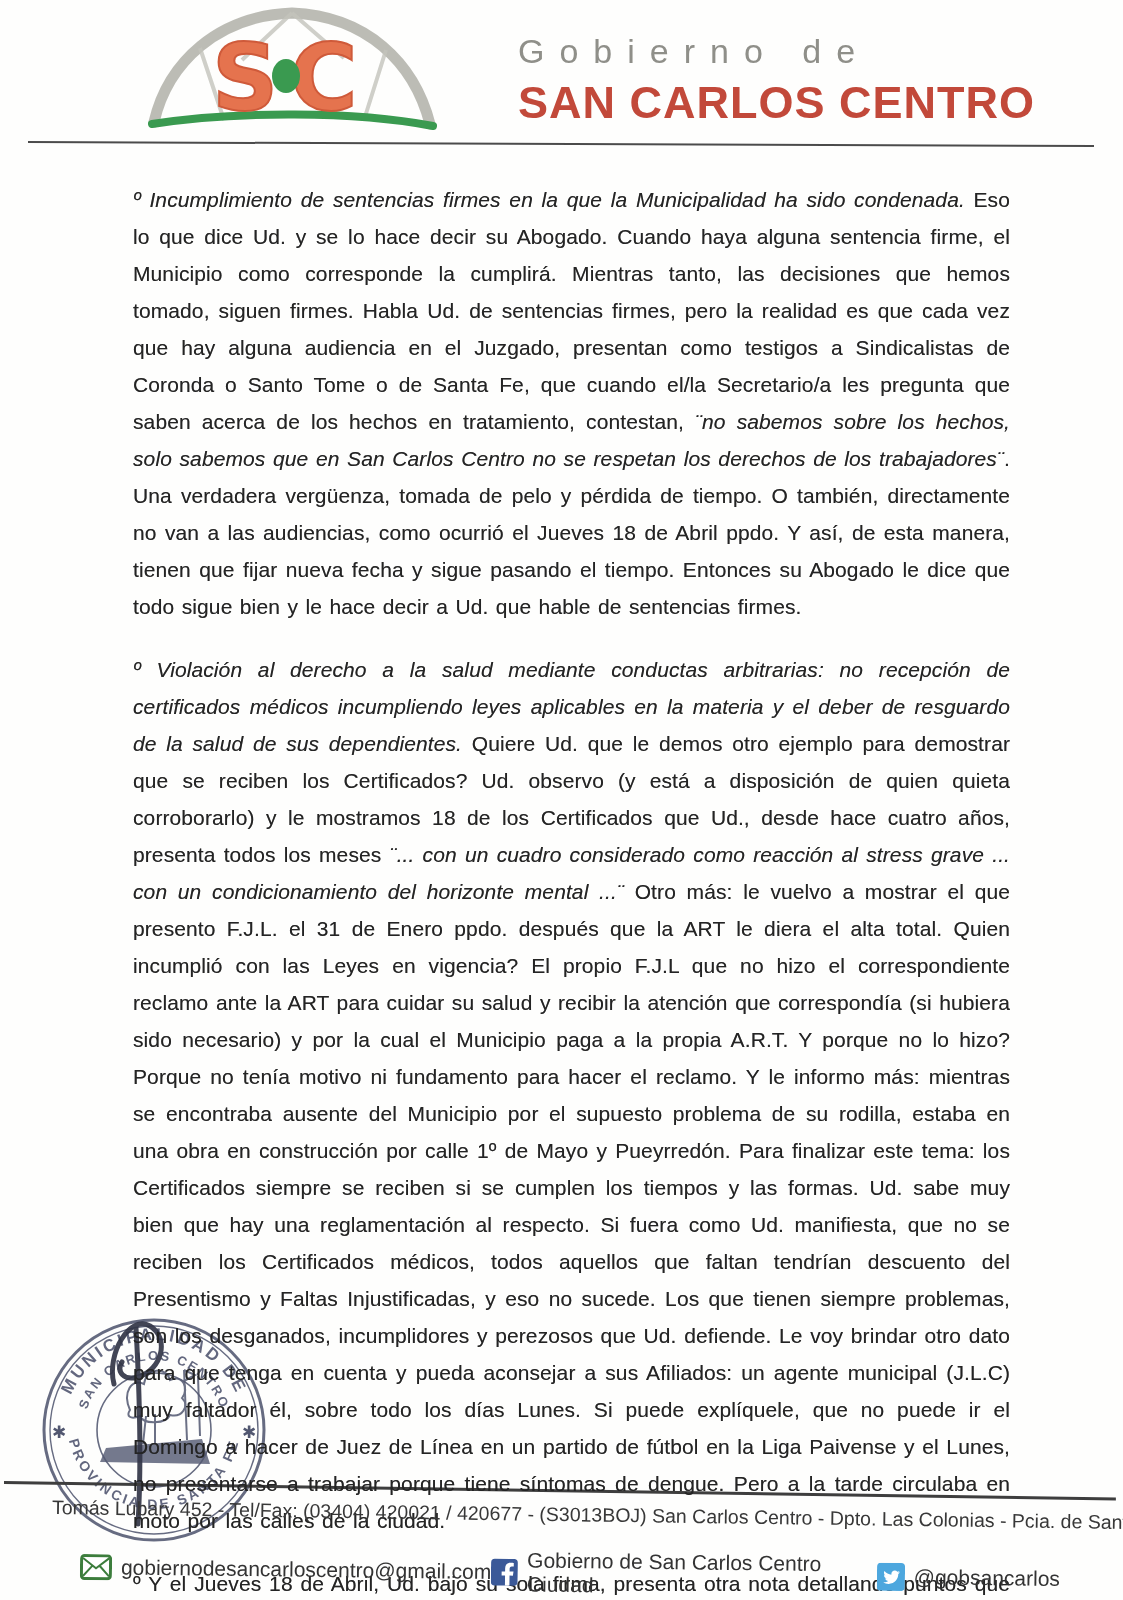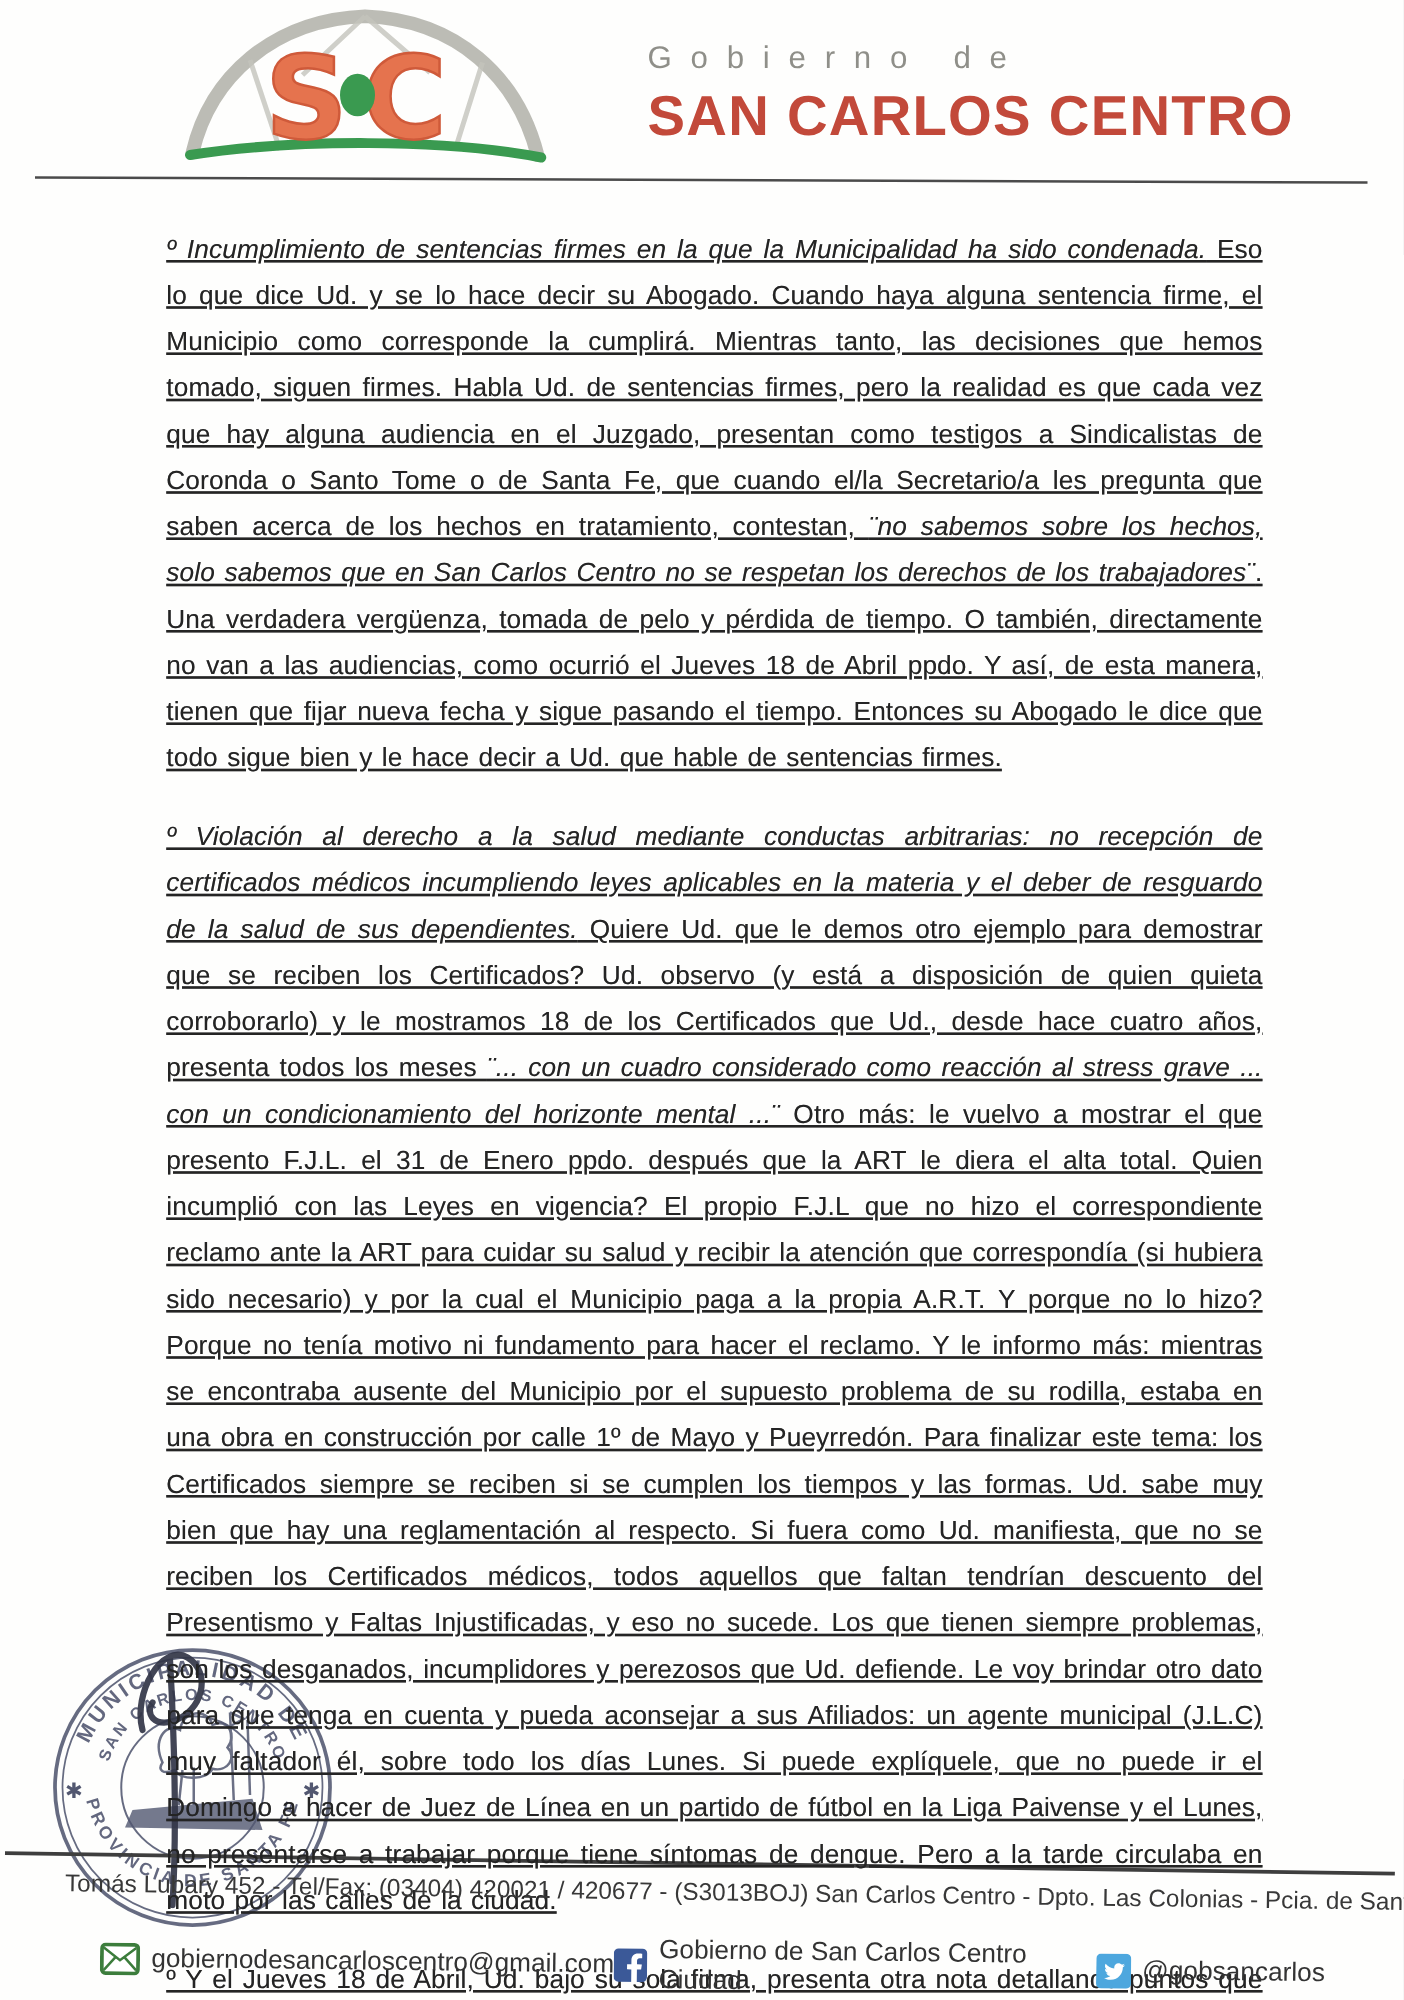--- a/index.html
+++ b/index.html
@@ -10,39 +10,39 @@
     background:#fefefd;
     overflow:hidden;
     font-family:"Liberation Sans", sans-serif;
     color:#222;
   }
   
   .header{position:absolute;top:0;left:0;width:100%;height:150px;}
   .logo{position:absolute;left:140px;top:2px;width:305px;height:138px;}
   .title-block{position:absolute;left:518px;top:32px;width:500px;}
   .title-line1{
-    font-size:25px;color:#8f8f89;letter-spacing:15px;
+    font-size:34px;color:#8f8f89;letter-spacing:15px;
     font-weight:400;white-space:nowrap;
   }
   .title-line2{
     font-size:45px;color:#c2493a;font-weight:700;
     letter-spacing:1px;margin-top:6px;white-space:nowrap;
   }
   .header-rule{
     position:absolute;top:141px;left:28px;width:1066px;height:2.4px;
     background:#4b4b4b;transform:rotate(0.22deg);transform-origin:left center;
   }
   
   .content{
     position:absolute;top:181px;left:133px;width:877px;z-index:3;
     font-size:21px;line-height:37px;text-align:justify;
     color:#242424;word-spacing:1.5px;letter-spacing:0.1px;
     text-shadow:0 0 0.4px rgba(20,20,20,0.45);
   }
-  .para{margin:0 0 26px 0;text-decoration:underline;}
+  .para{margin:0 0 26px 0;}
   .it{font-style:italic;}
   
   .stamp{position:absolute;left:38px;top:1272px;width:242px;height:302px;z-index:1;opacity:0.93;}
   
   .footer-rule{
     position:absolute;top:1481px;left:4px;width:1112px;height:2.6px;
     background:#3e3e3e;transform:rotate(0.85deg);transform-origin:left center;z-index:2;
   }
   .address-line{
     position:absolute;top:1496px;left:52px;width:1030px;z-index:3;

